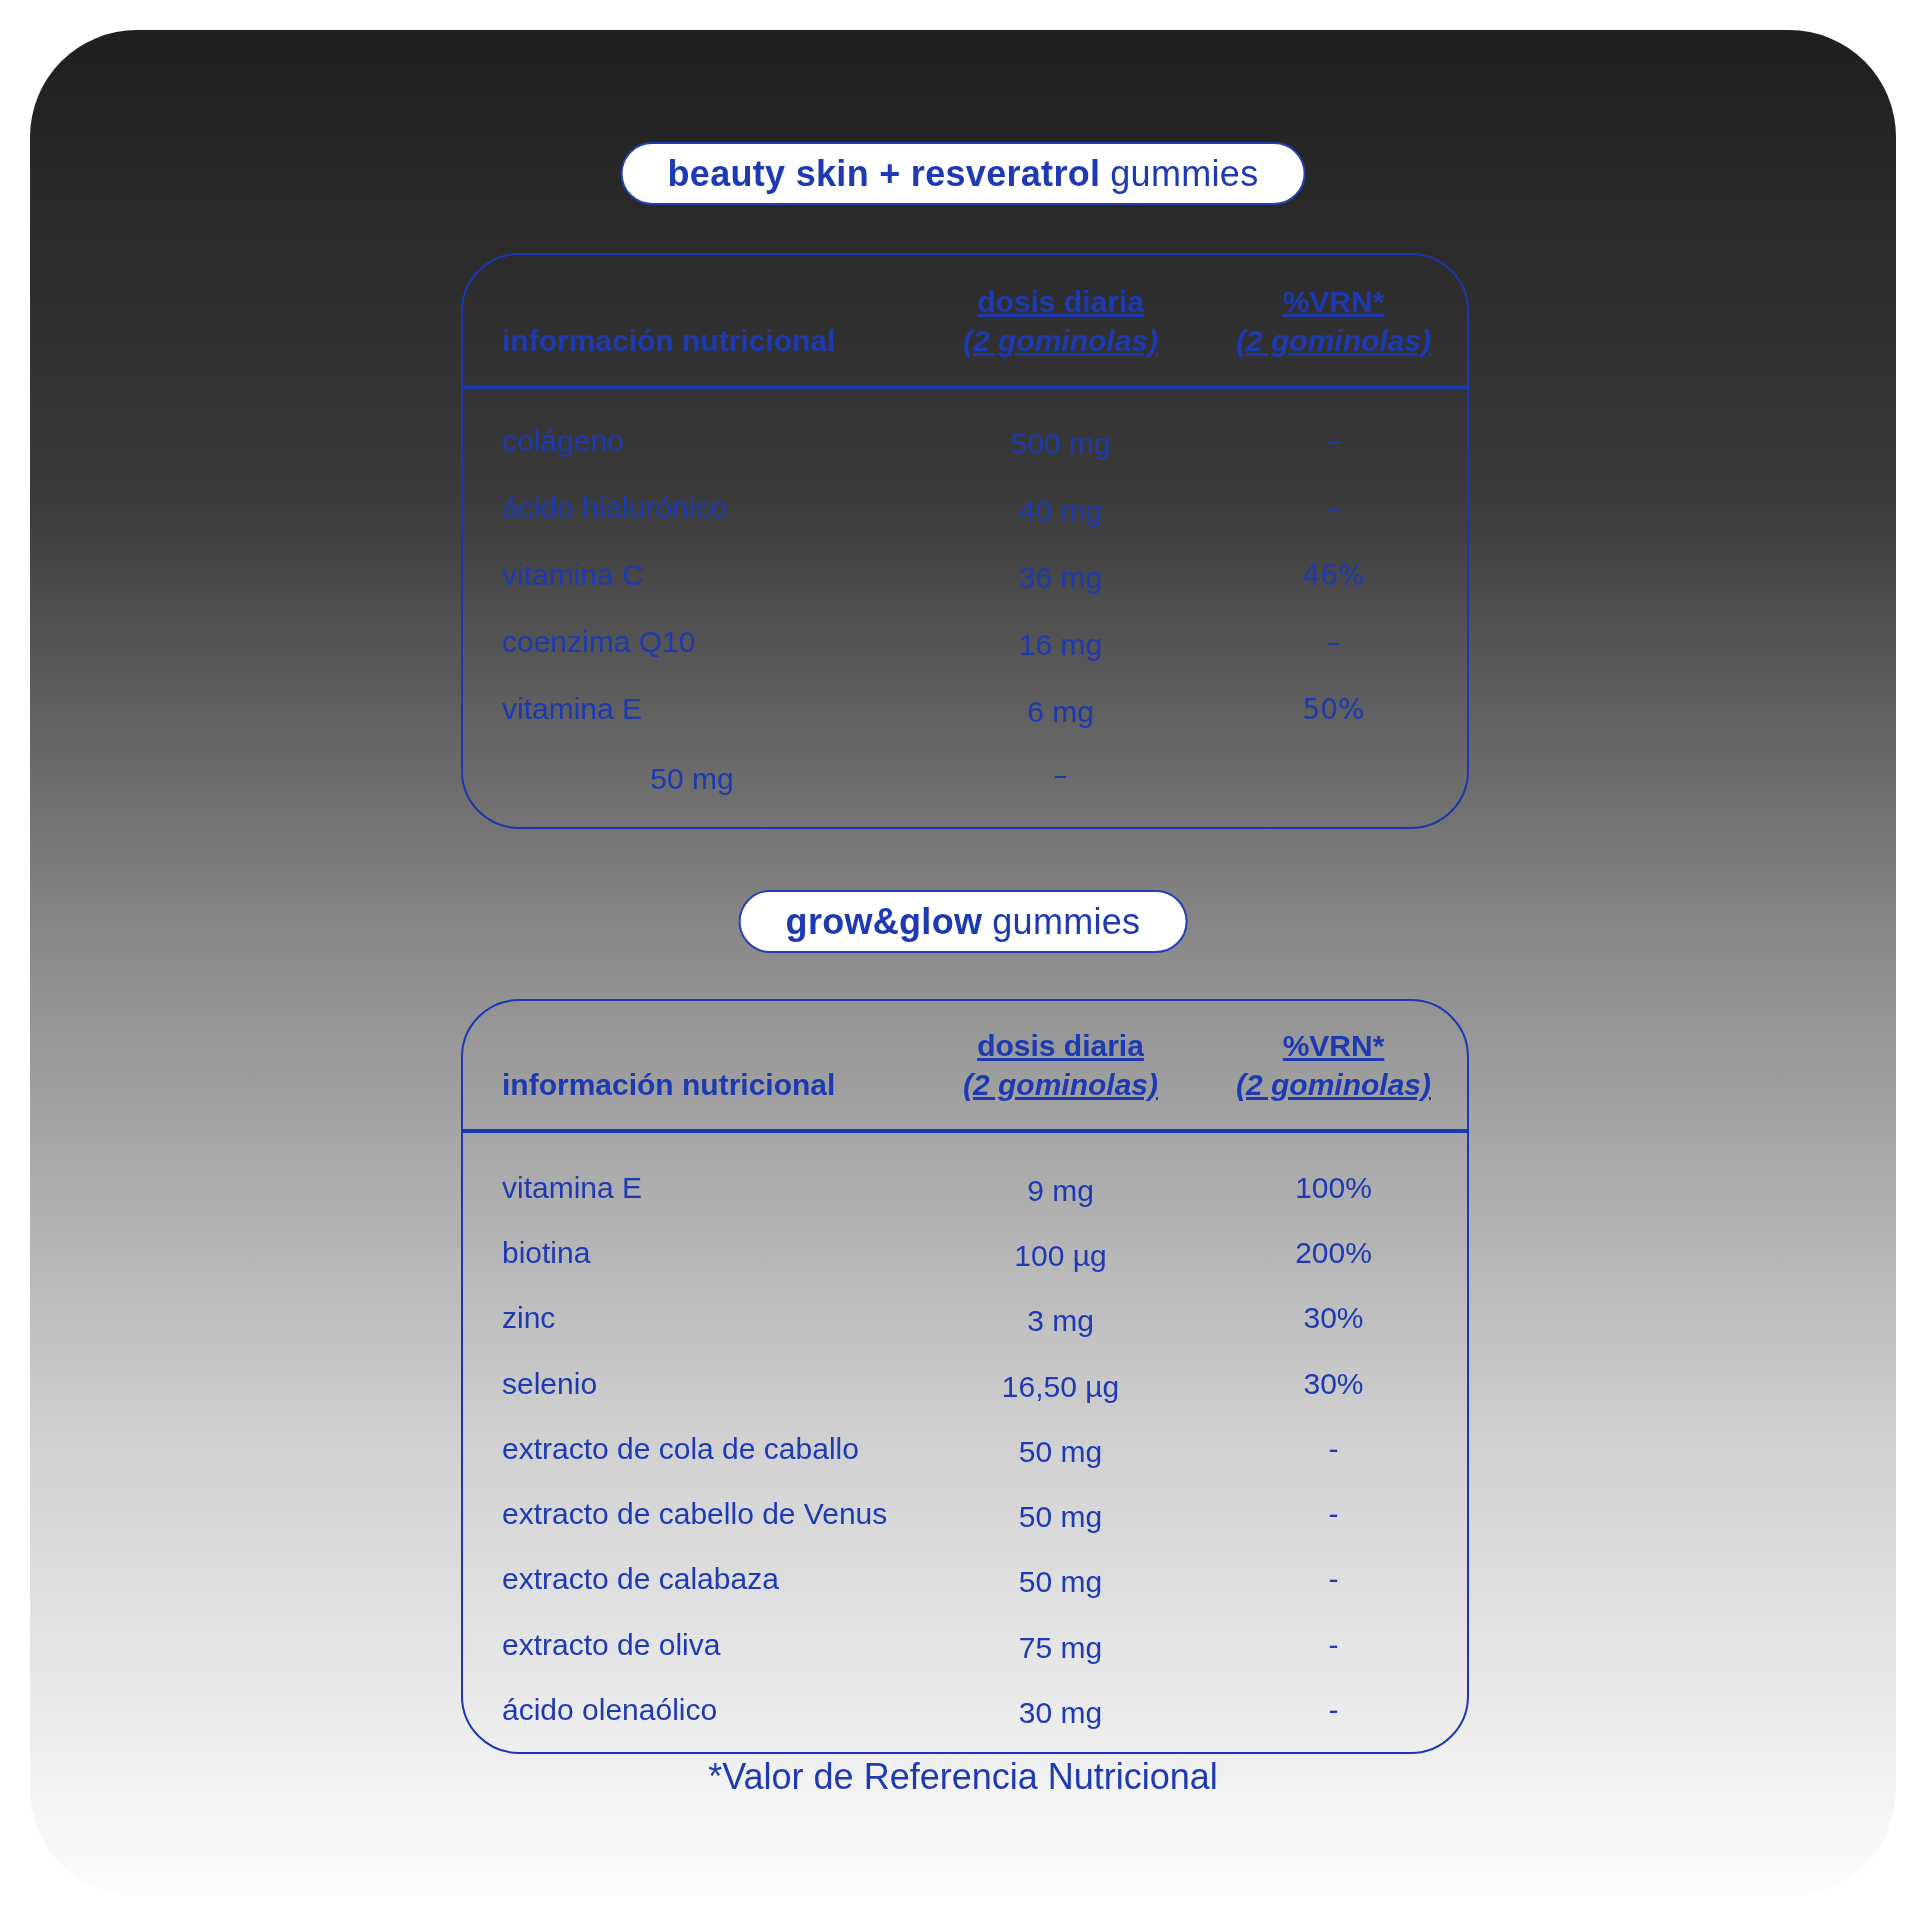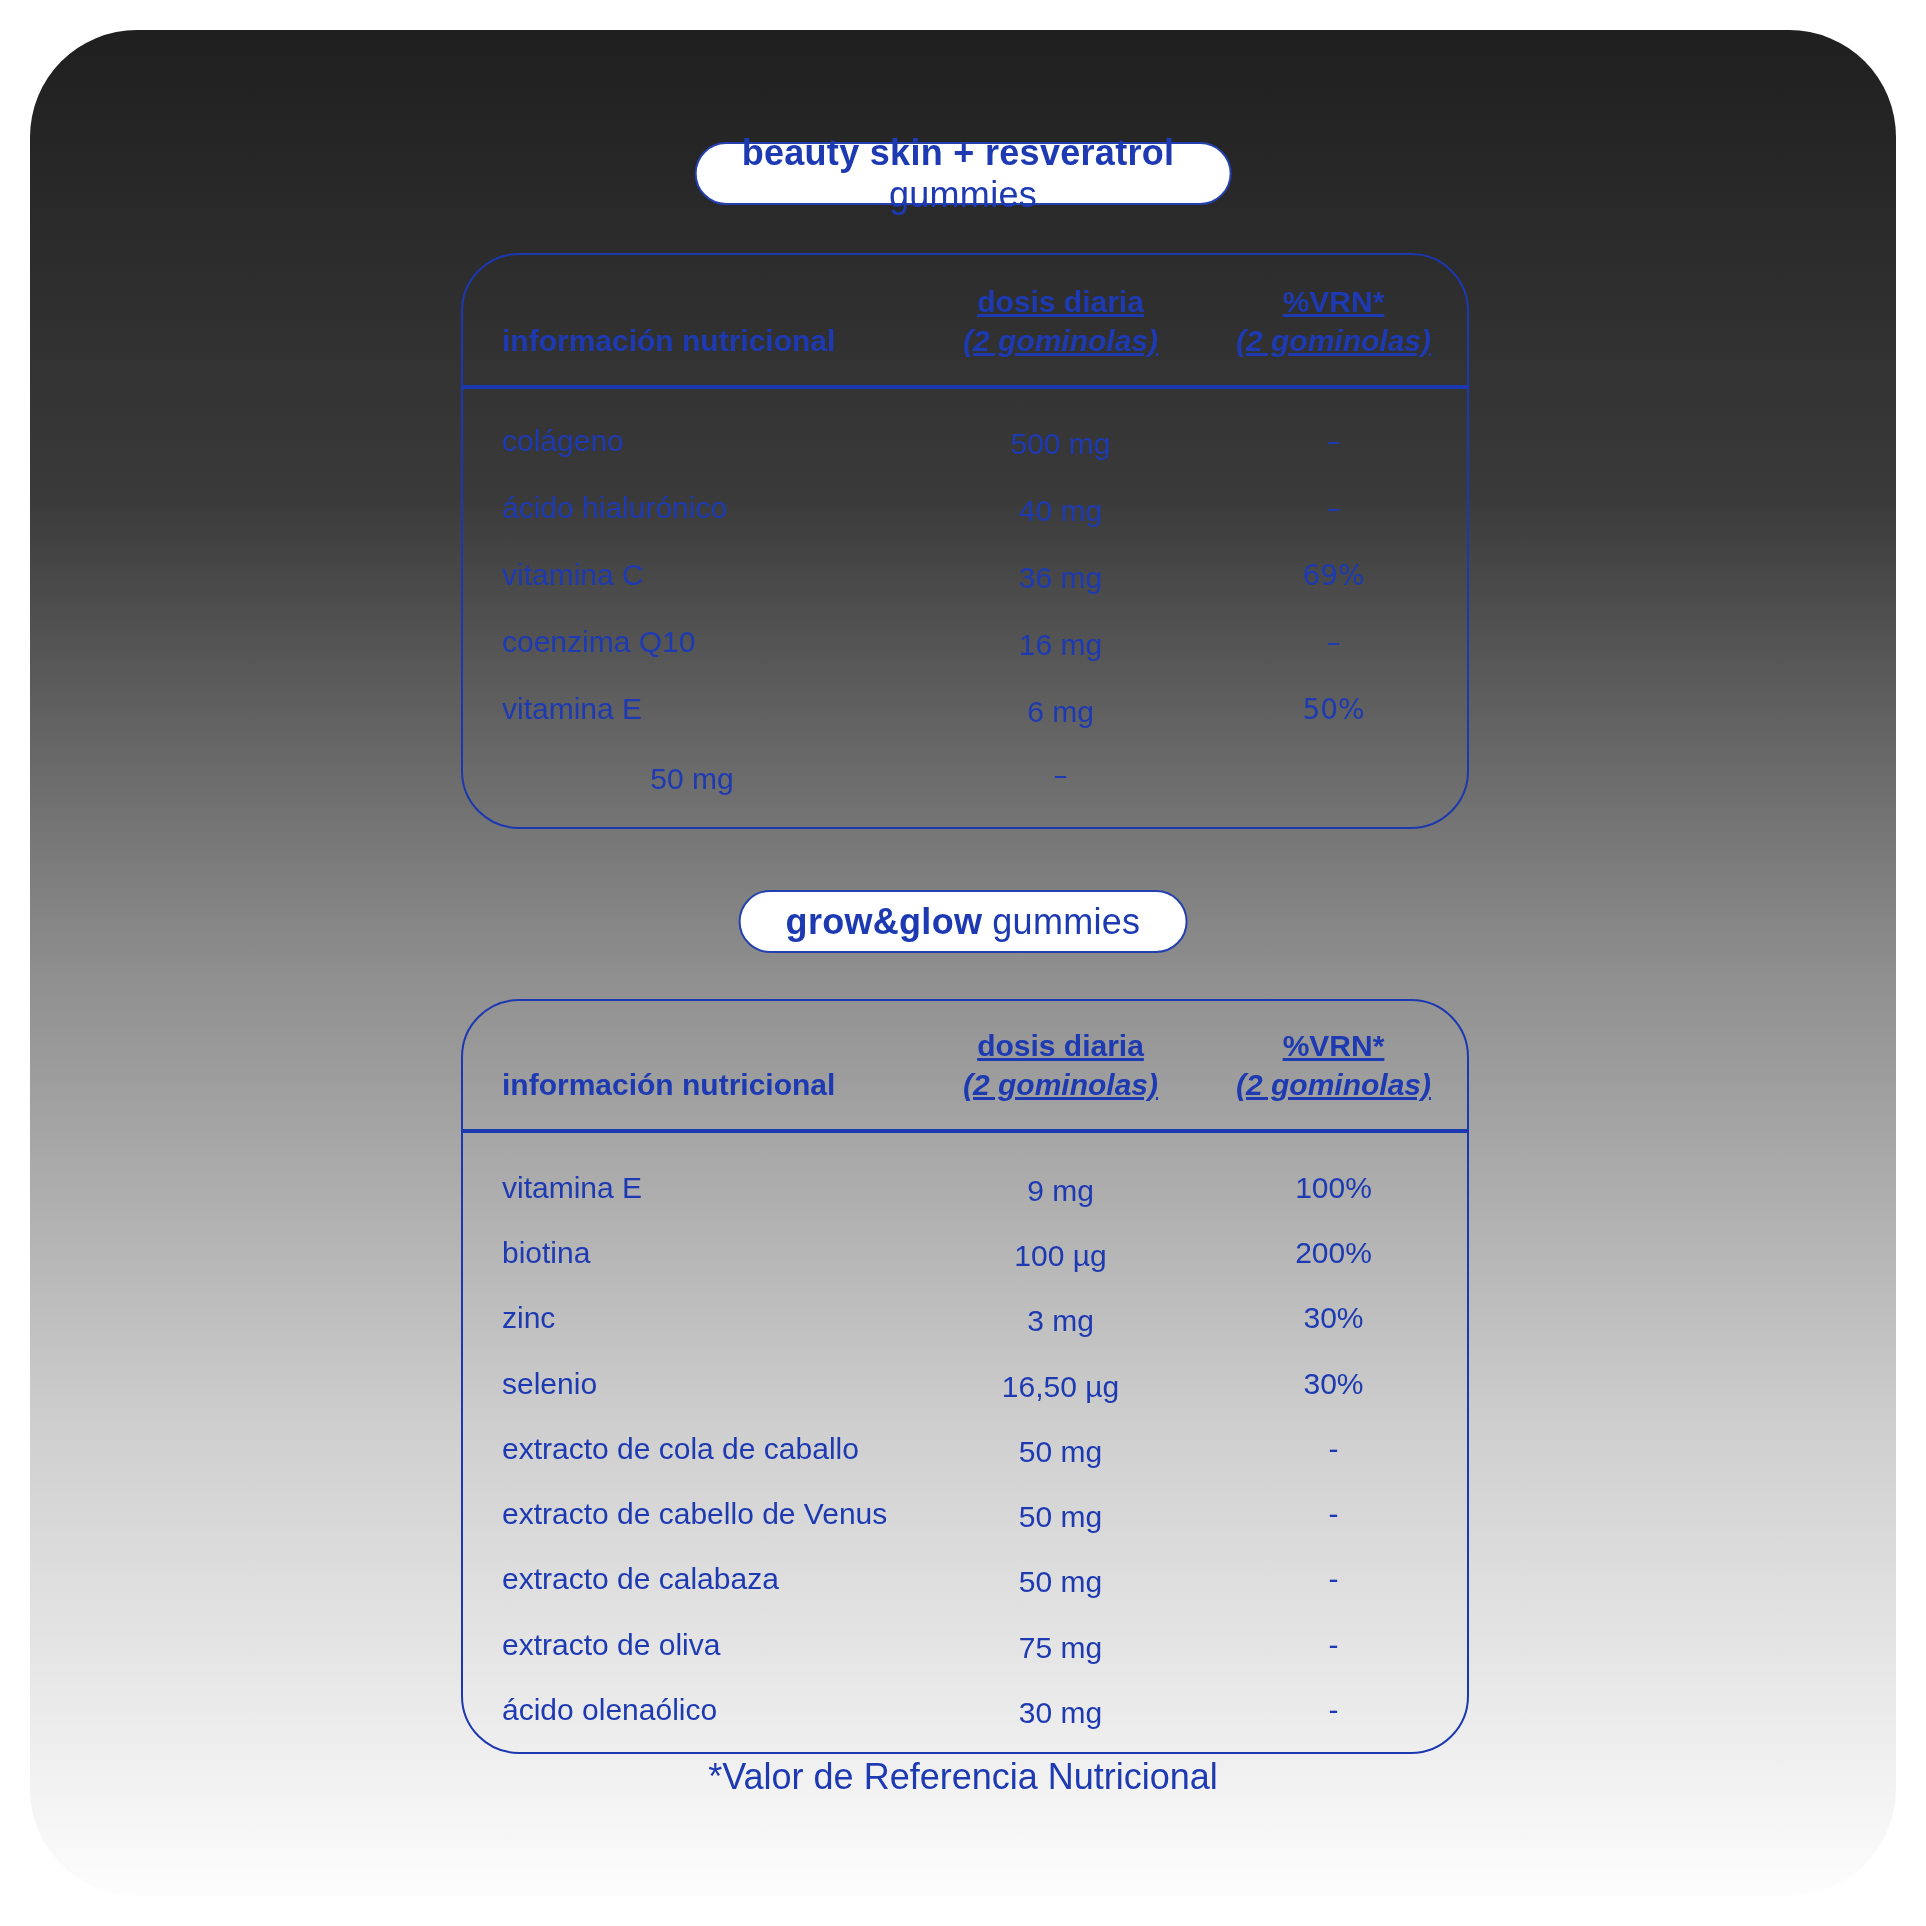--- a/index.html
+++ b/index.html
@@ -13,21 +13,21 @@
     background:linear-gradient(180deg,#1f1f1f 0%,#3a3a3a 25%,#8d8d8d 50%,#cfcfcf 75%,#fdfdfd 100%);
   }
   .badge{
     position:absolute;left:50%;transform:translateX(-50%);
     height:59px;display:flex;align-items:center;justify-content:center;
     background:#ffffff;border:2.5px solid #2440ae;border-radius:38px;
     padding:0 45px;white-space:nowrap;
     font-size:36px;color:#1d3ab2;letter-spacing:0.3px;
   }
   .badge .bold{font-weight:bold;margin-right:10px;}
-  .badge1{top:112px;flex-direction:column;}
+  .badge1{top:112px;}
   .badge2{top:860px;}
   .ntable{
     position:absolute;left:431px;width:1008px;
     border:2.5px solid #1c38b0;border-radius:58px;
     box-sizing:border-box;display:flex;flex-direction:column;
     color:#1d3ab2;font-size:30px;
   }
   .t1{top:223px;height:576px;}
   .t2{top:969px;height:755px;}
   .thead{
@@ -86,21 +86,21 @@
 
         <div class="row">
           <div class="cell-name">ácido hialurónico</div>
           <div class="cell-dose">40 mg</div>
           <div class="cell-vrn">–</div>
         </div>
 
         <div class="row">
           <div class="cell-name">vitamina C</div>
           <div class="cell-dose">36 mg</div>
-          <div class="cell-vrn">69%</div>
+          <div class="cell-vrn">46%</div>
         </div>
 
         <div class="row">
           <div class="cell-name">coenzima Q10</div>
           <div class="cell-dose">16 mg</div>
           <div class="cell-vrn">–</div>
         </div>
 
         <div class="row">
           <div class="cell-name">vitamina E</div>

